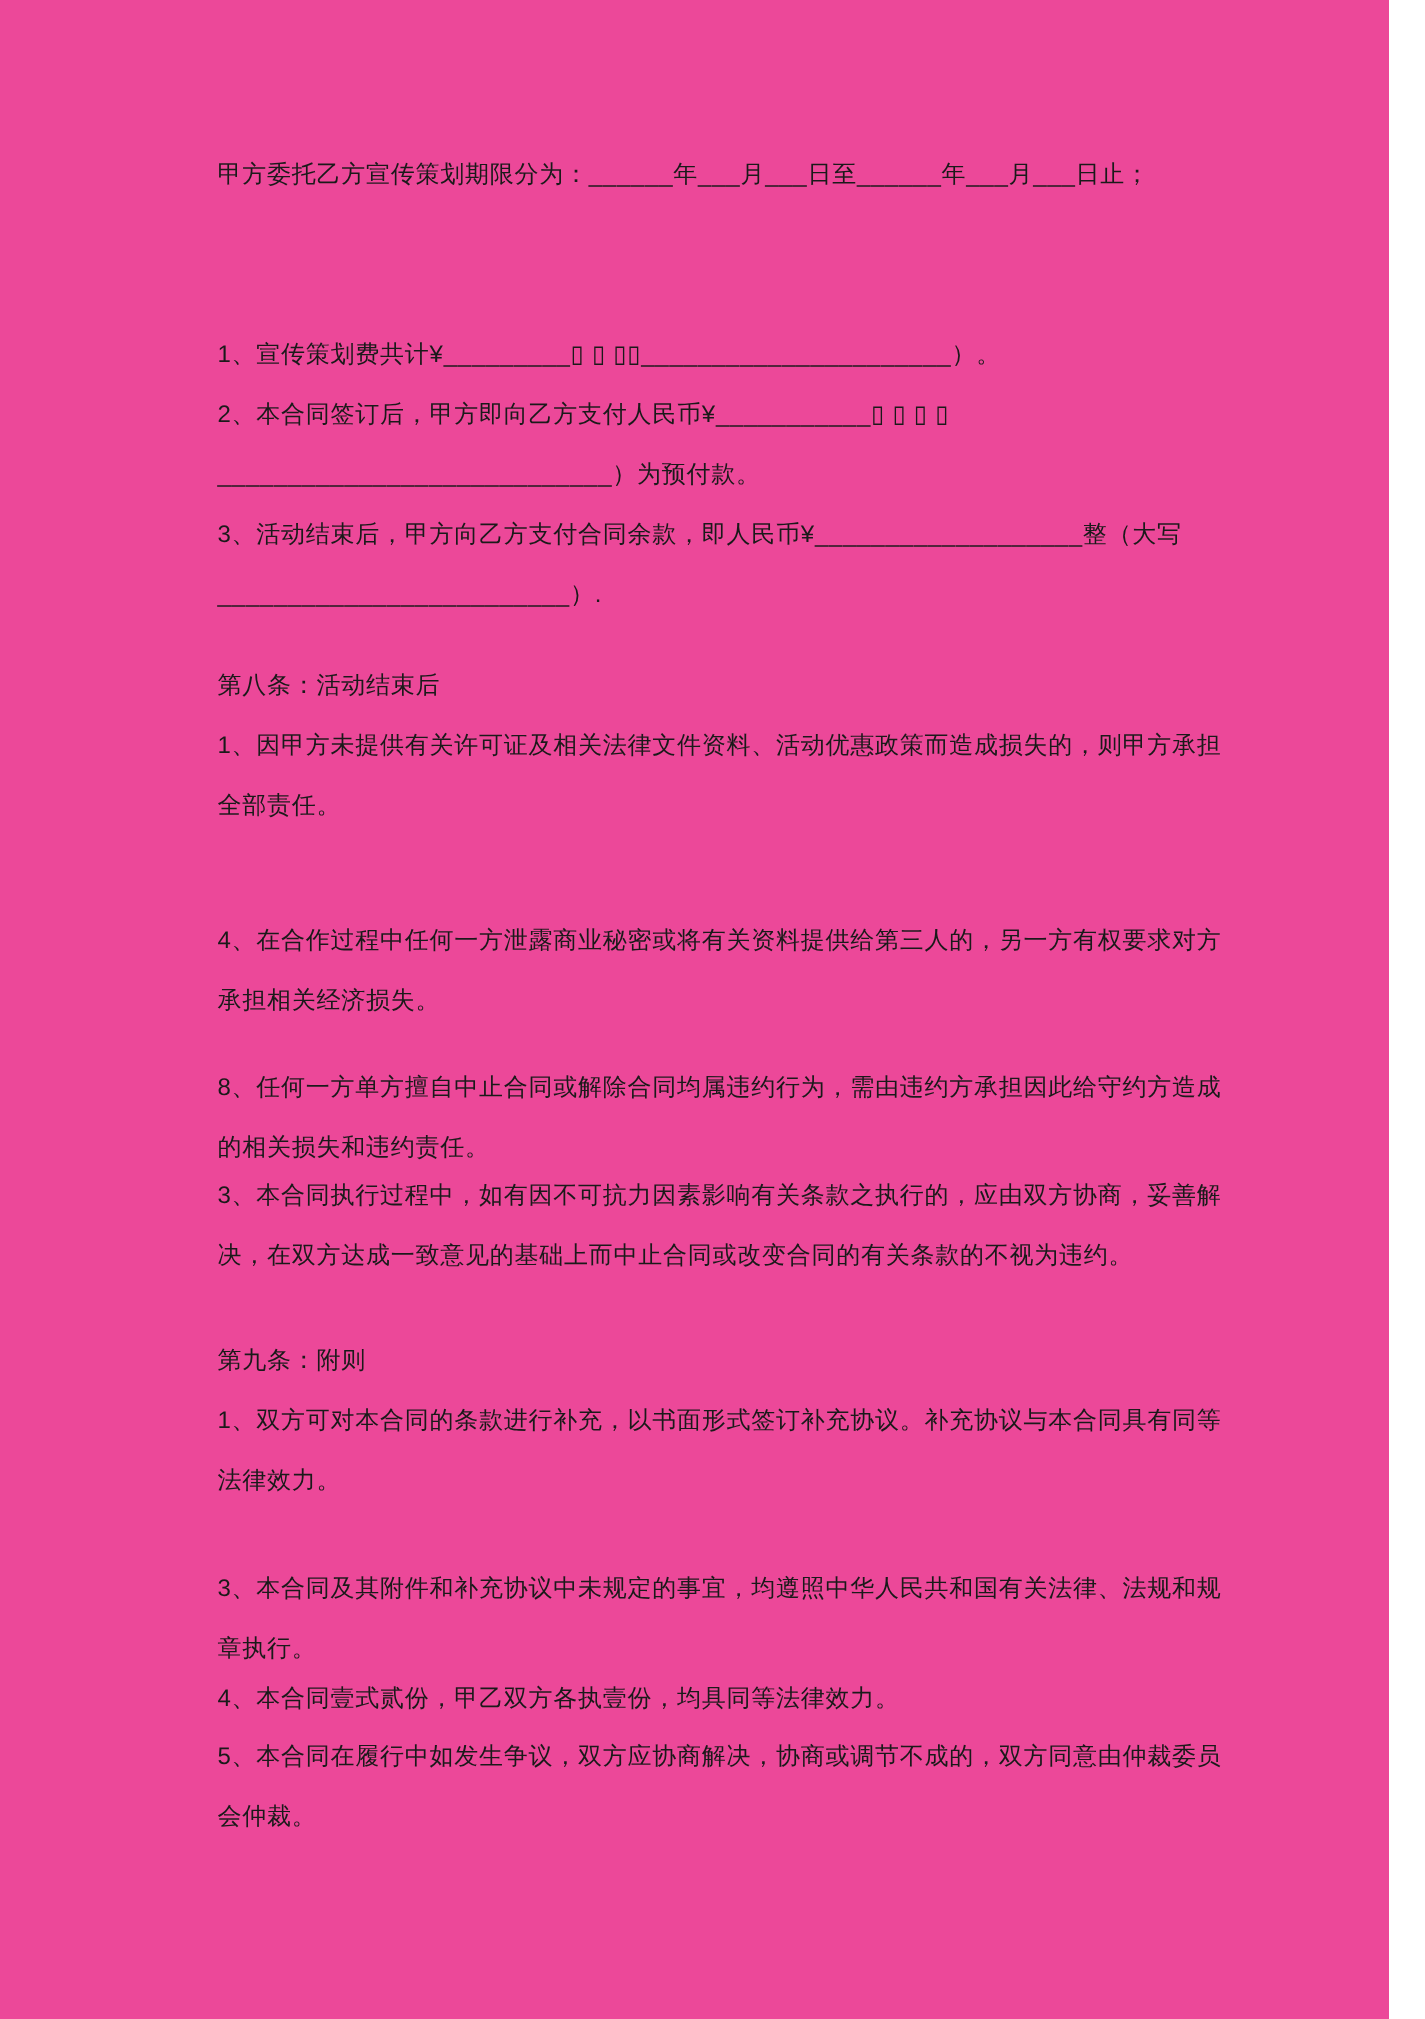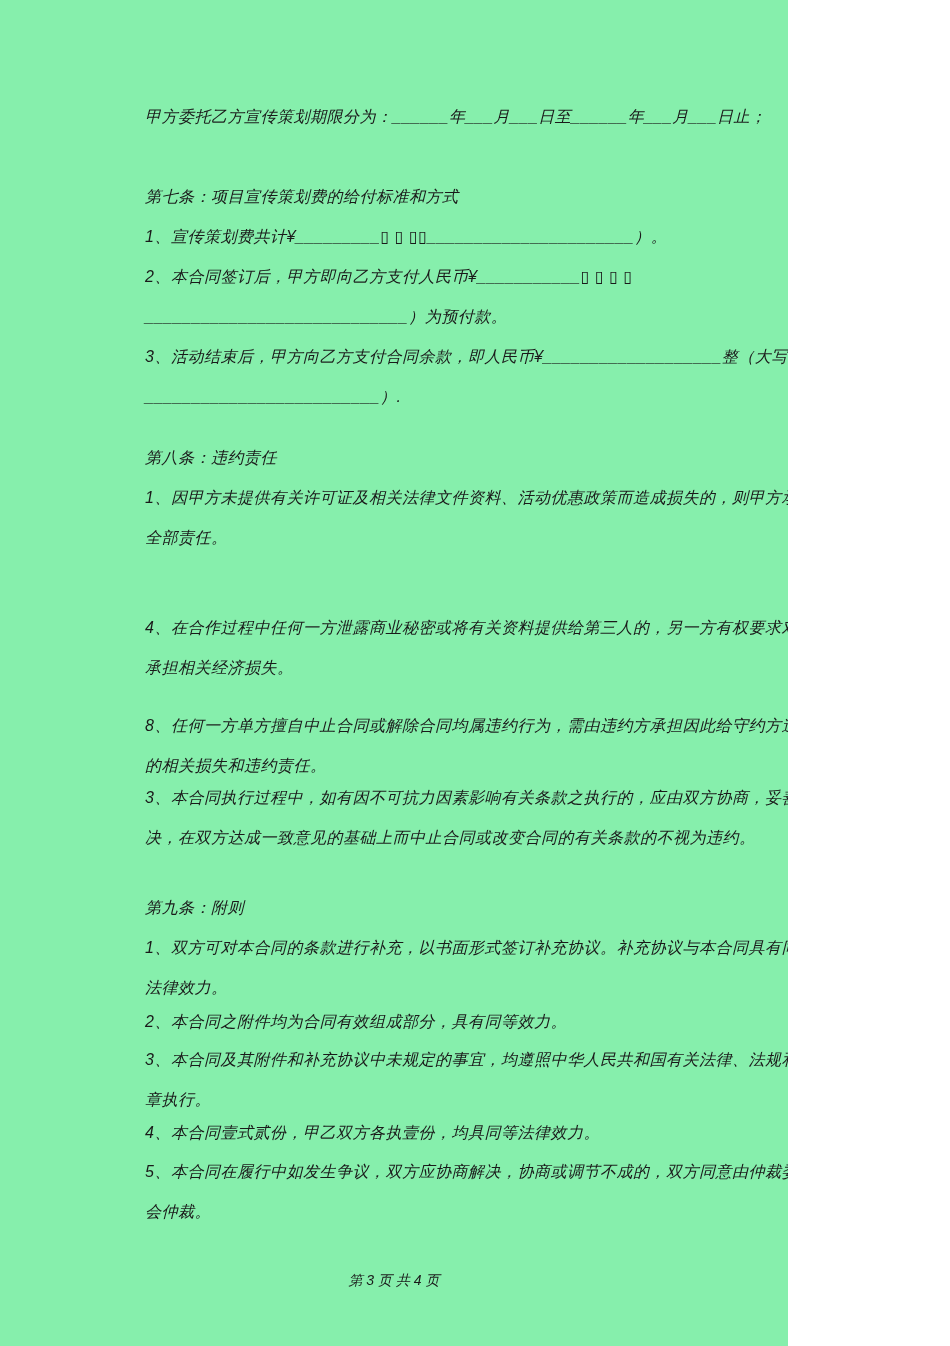--- a/index.html
+++ b/index.html
@@ -4,27 +4,26 @@
 <style>
   html, body {
     margin: 0;
     padding: 0;
   }
   body {
     background: #ffffff;
   }
   .page {
     position: relative;
-    width: 788px;
+    width: 926px;
     height: 1346px;
-    background: #86efac;
+    background: #ec4899;
     font-family: "Liberation Sans", "DejaVu Sans", sans-serif;
     color: #1a1a1a;
     overflow: hidden;
-    font-style: italic;
   }
   .para {
     position: absolute;
     left: 145px;
     width: 672px;
     margin: 0;
     font-size: 16px;
     line-height: 40px;
     letter-spacing: 0.5px;
     white-space: pre-wrap;
@@ -42,56 +41,53 @@
     color: #1a1a1a;
   }
 </style>
 </head>
 <body>
 
 <div class="page">
 
   <p class="para" style="top: 97px">甲方委托乙方宣传策划期限分为：______年___月___日至______年___月___日止；</p>
 
-  <p class="para" style="top: 177px">第七条：项目宣传策划费的给付标准和方式</p>
 
   <p class="para" style="top: 217px">1、宣传策划费共计¥_________▯ ▯ ▯▯______________________）。</p>
 
   <p class="para" style="top: 257px">2、本合同签订后，甲方即向乙方支付人民币¥___________▯ ▯ ▯ ▯
 ____________________________）为预付款。</p>
 
   <p class="para" style="top: 337px">3、活动结束后，甲方向乙方支付合同余款，即人民币¥___________________整（大写
 _________________________）.</p>
 
-  <p class="para" style="top: 438px">第八条：违约责任</p>
+  <p class="para" style="top: 438px">第八条：活动结束后</p>
 
   <p class="para" style="top: 478px">1、因甲方未提供有关许可证及相关法律文件资料、活动优惠政策而造成损失的，则甲方承担
 全部责任。</p>
 
 
 
   <p class="para" style="top: 608px">4、在合作过程中任何一方泄露商业秘密或将有关资料提供给第三人的，另一方有权要求对方
 承担相关经济损失。</p>
 
   <p class="para" style="top: 706px">8、任何一方单方擅自中止合同或解除合同均属违约行为，需由违约方承担因此给守约方造成
 的相关损失和违约责任。</p>
 
   <p class="para" style="top: 778px">3、本合同执行过程中，如有因不可抗力因素影响有关条款之执行的，应由双方协商，妥善解
 决，在双方达成一致意见的基础上而中止合同或改变合同的有关条款的不视为违约。</p>
 
   <p class="para" style="top: 888px">第九条：附则</p>
 
   <p class="para" style="top: 928px">1、双方可对本合同的条款进行补充，以书面形式签订补充协议。补充协议与本合同具有同等
 法律效力。</p>
 
-  <p class="para" style="top: 1002px">2、本合同之附件均为合同有效组成部分，具有同等效力。</p>
 
   <p class="para" style="top: 1040px">3、本合同及其附件和补充协议中未规定的事宜，均遵照中华人民共和国有关法律、法规和规
 章执行。</p>
 
   <p class="para" style="top: 1113px">4、本合同壹式贰份，甲乙双方各执壹份，均具同等法律效力。</p>
 
   <p class="para" style="top: 1152px">5、本合同在履行中如发生争议，双方应协商解决，协商或调节不成的，双方同意由仲裁委员
 会仲裁。</p>
 
-  <p class="page-footer">第 3 页 共 4 页</p>
 
 </div>
 
 </body></html>

